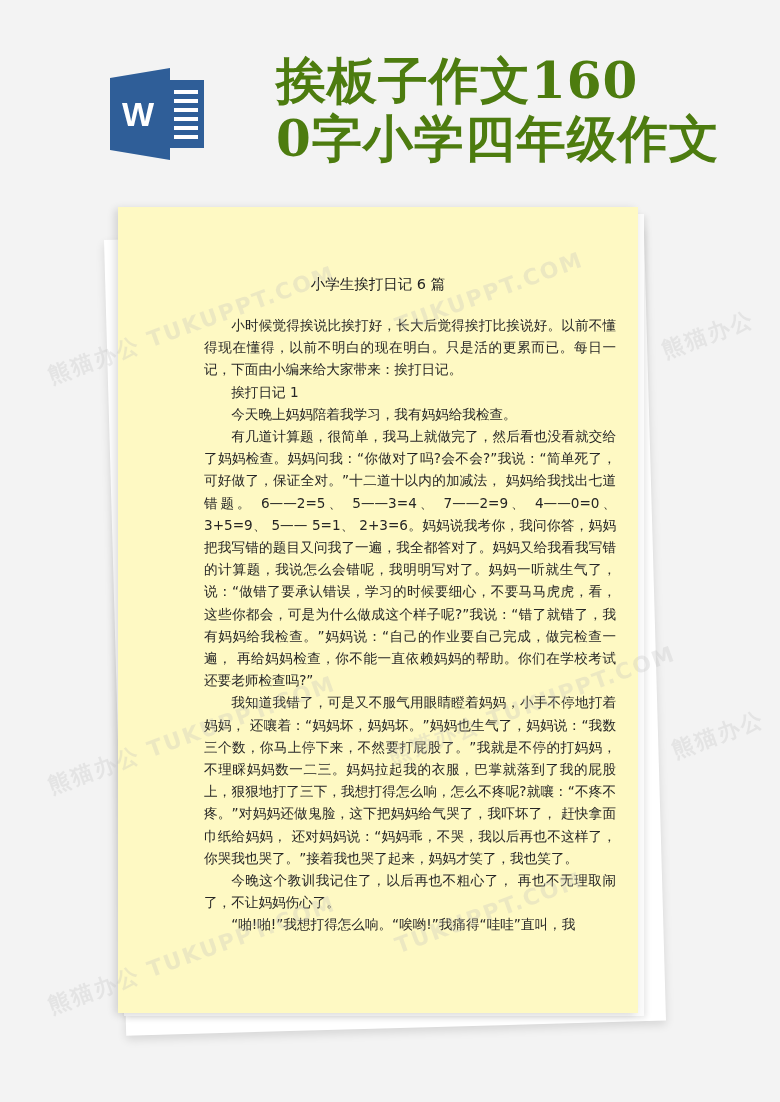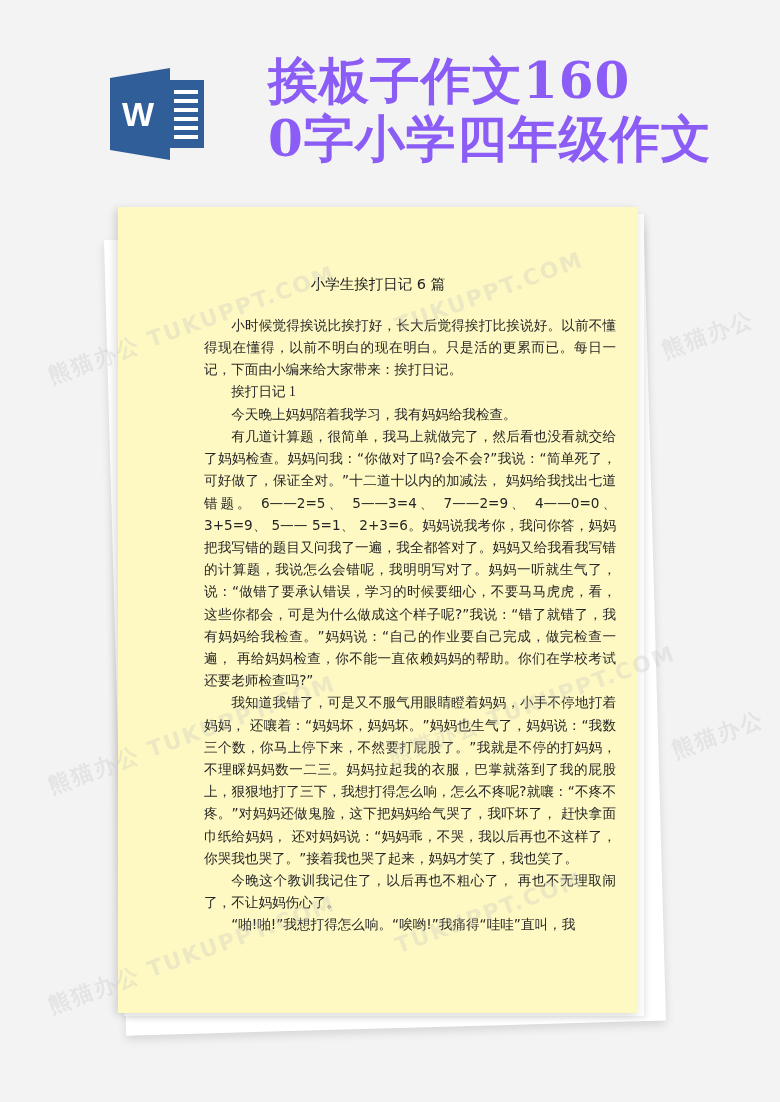--- a/index.html
+++ b/index.html
@@ -4,24 +4,24 @@
 <style>
   html, body { margin: 0; padding: 0; }
   body {
     width: 780px; height: 1102px; overflow: hidden; position: relative;
     background: #f3f3f3;
     font-family: "DejaVu Sans", "Liberation Sans", sans-serif;
   }
   .header { position: absolute; left: 0; top: 0; width: 780px; height: 200px; }
   .word-icon { position: absolute; left: 108px; top: 68px; width: 102px; height: 92px; }
   .title {
-    position: absolute; left: 268px; top: 52px; width: 480px;
+    position: absolute; left: 276px; top: 52px; width: 480px;
     font-family: "DejaVu Serif", "Liberation Serif", serif;
     font-weight: bold; font-size: 50px; line-height: 58px;
-    color: #8b5cf6; letter-spacing: 1px;
+    color: #4d7c0f; letter-spacing: 1px;
   }
   .title div { white-space: nowrap; }
 
   .sheet-back {
     position: absolute; left: 104px; top: 240px; width: 540px; height: 796px;
     background: #ffffff; transform: rotate(-1.6deg); transform-origin: 0 0;
     box-shadow: 0 4px 10px rgba(0,0,0,0.12);
   }
   .sheet-mid {
     position: absolute; left: 124px; top: 214px; width: 520px; height: 802px;
@@ -35,21 +35,21 @@
     position: absolute; left: 0; top: 68px; width: 520px; text-align: center;
     font-size: 14.5px; color: #222; font-weight: 500;
   }
   .doc-body {
     position: absolute; left: 86px; top: 107px; width: 412px;
     font-size: 13.6px; line-height: 22.2px; color: #262626;
     text-align: justify;
   }
   .doc-body p { margin: 0; }
   .doc-body p.indent { text-indent: 2em; }
-  .doc-body p.heading { padding-left: 2em; font-family: Liberation Serif, serif; }
+  .doc-body p.heading { padding-left: 2em; }
 
   .watermark {
     position: absolute; color: rgba(190,190,190,0.28);
     font-size: 22px; font-weight: bold; transform: rotate(-20deg);
     white-space: nowrap; pointer-events: none; letter-spacing: 2px;
   }
 </style>
 </head>
 <body>
 

